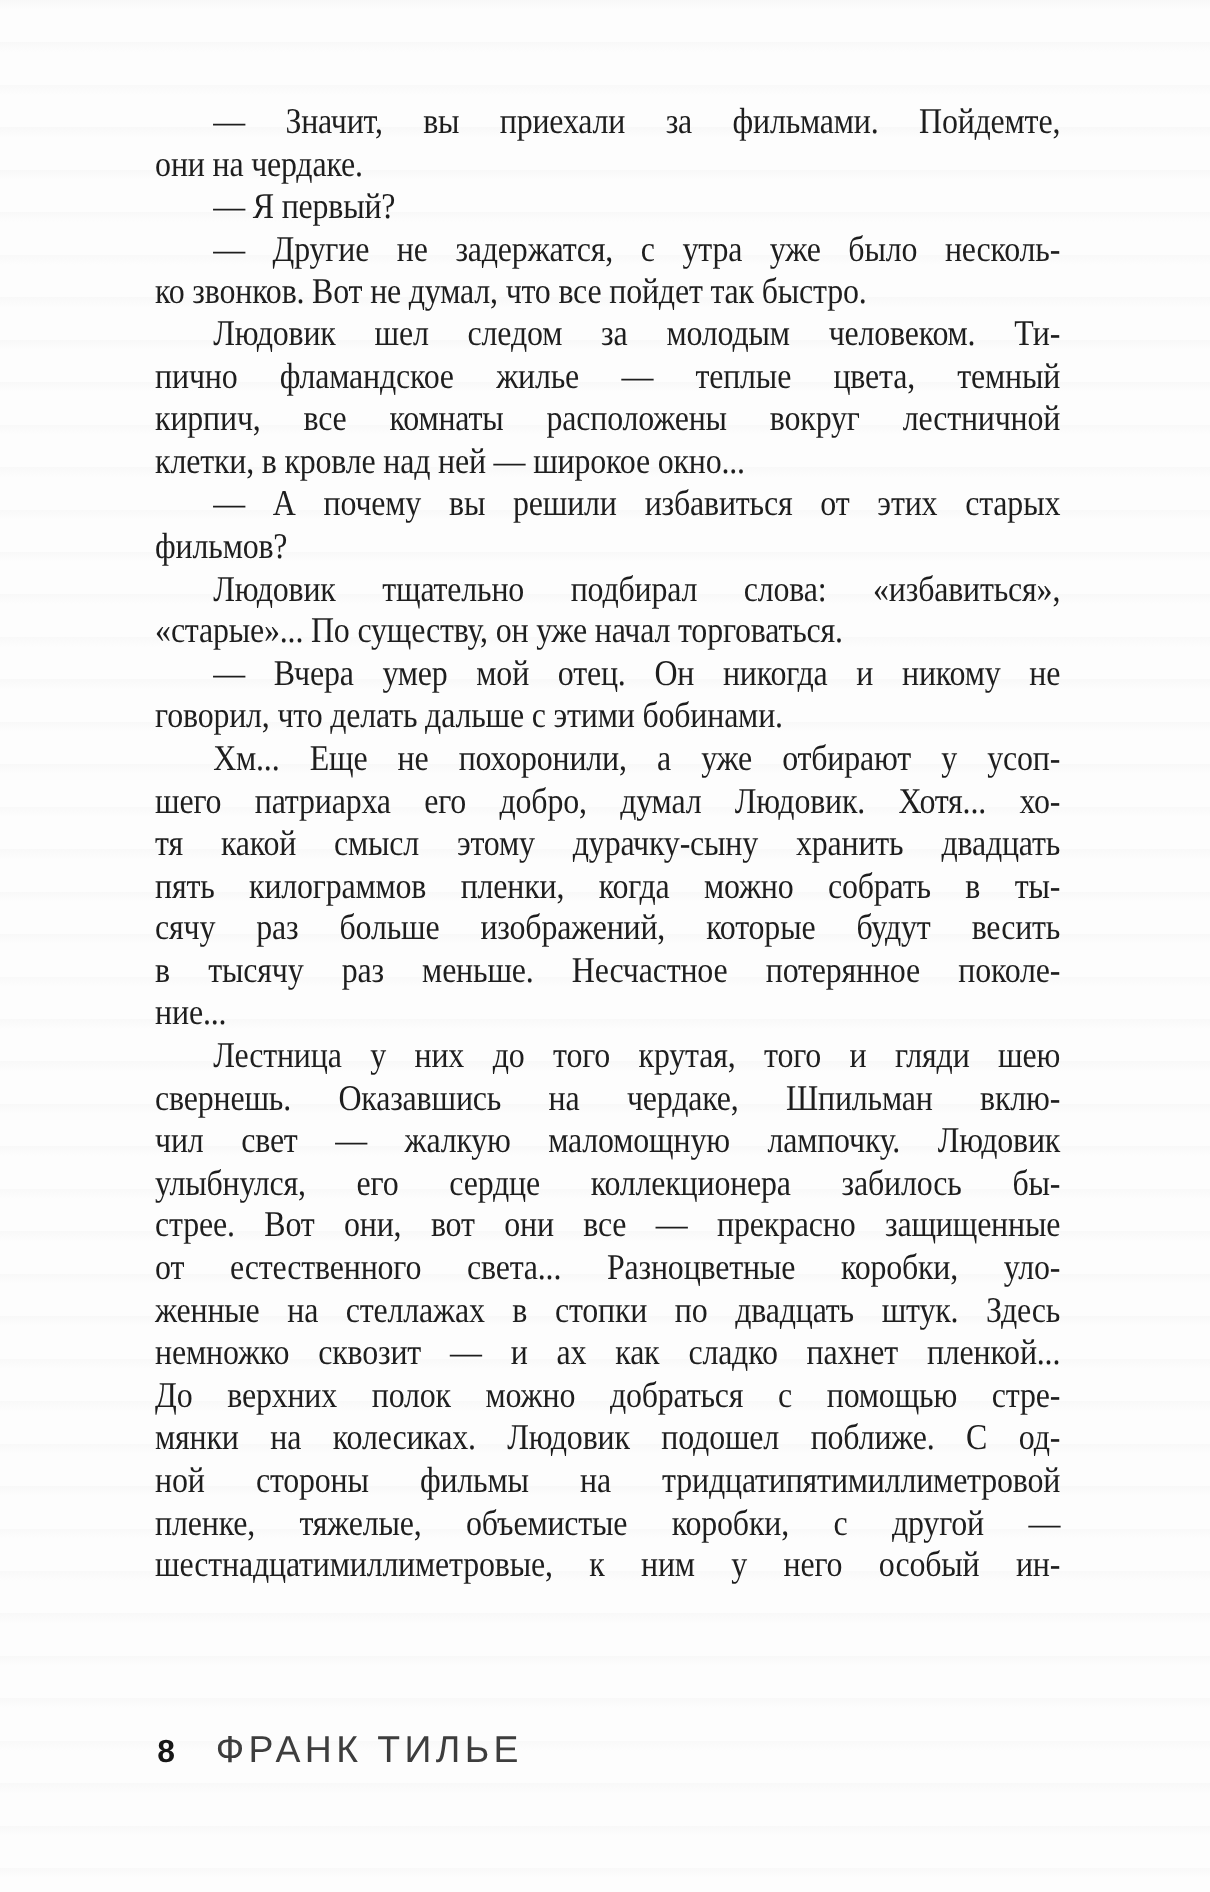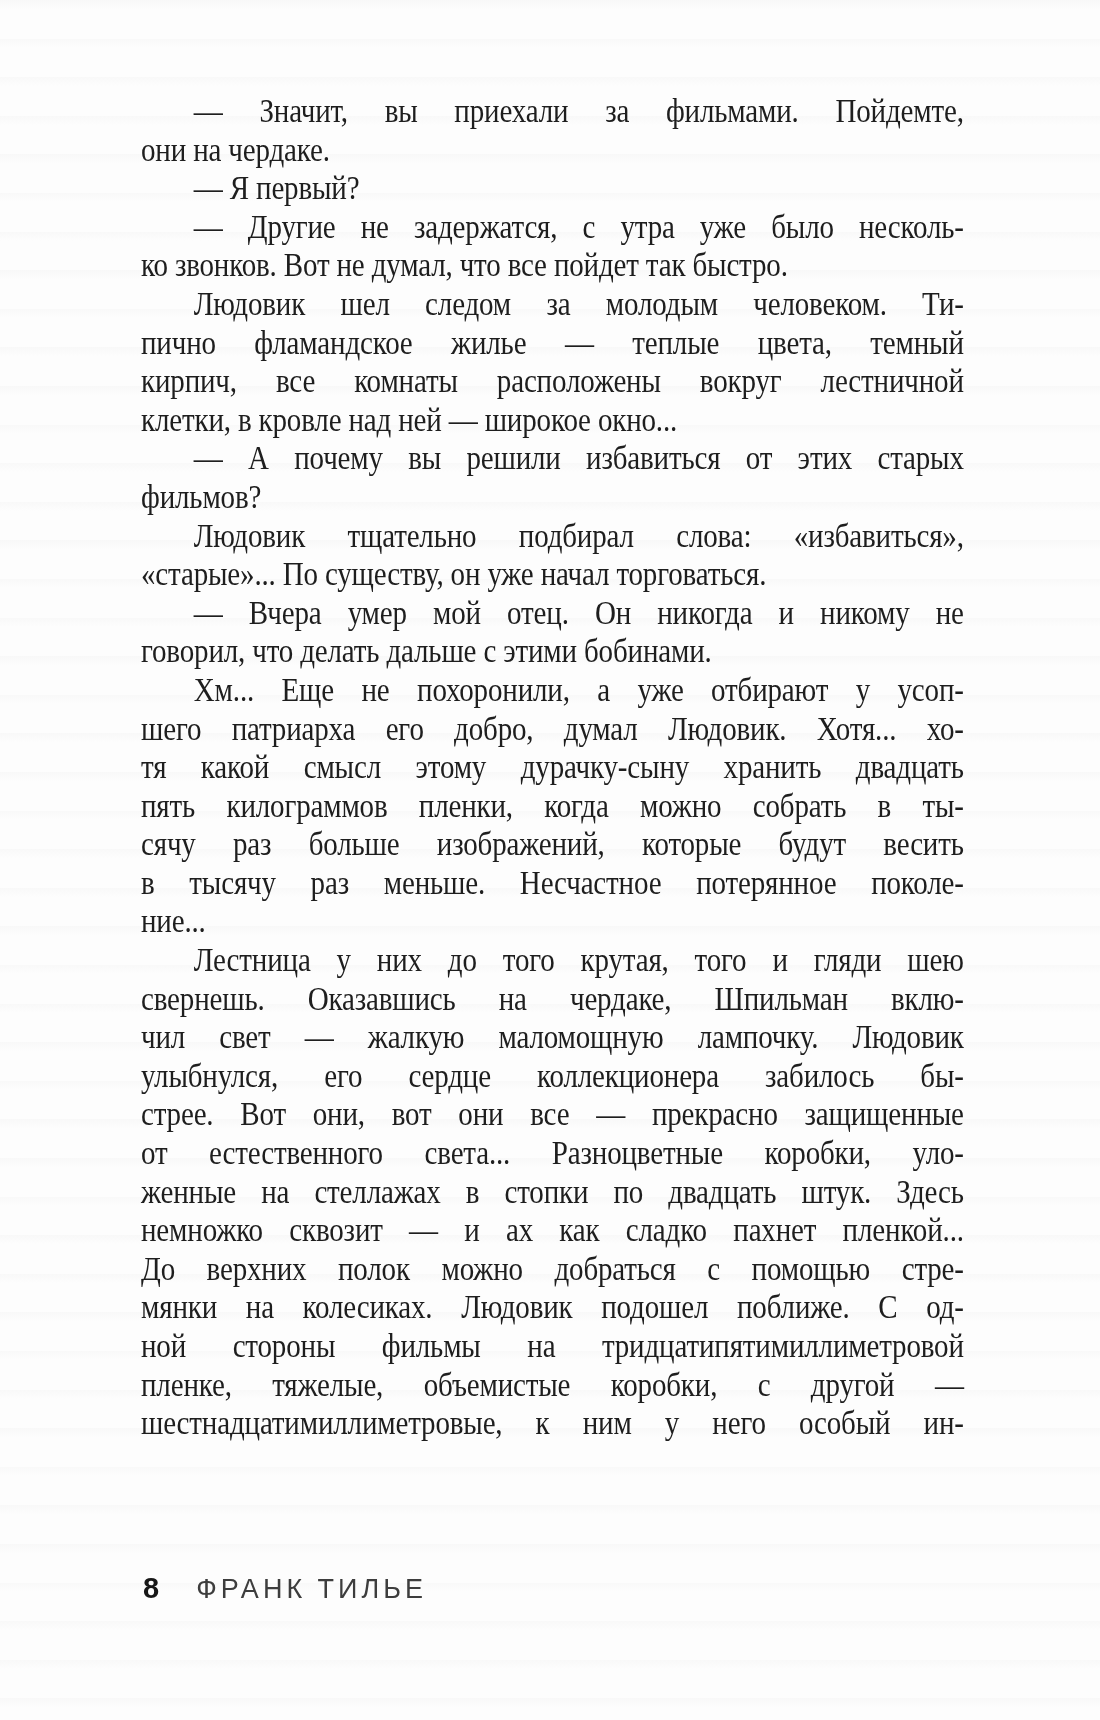--- a/index.html
+++ b/index.html
@@ -64,21 +64,21 @@
     font-family: "Liberation Sans", "DejaVu Sans", sans-serif;
   }
   .footer .pagenum {
     font-size: 29px;
     font-weight: 700;
     color: #171717;
     letter-spacing: 1px;
   }
   .footer .running-title {
     margin-left: 36px;
-    font-size: 27px;
+    font-size: 34px;
     font-weight: 400;
     color: #3d3d3d;
     letter-spacing: 4px;
   }
 </style>
 </head>
 <body>
 
 <div class="page" style="background-color: rgb(253, 253, 253);">
 

